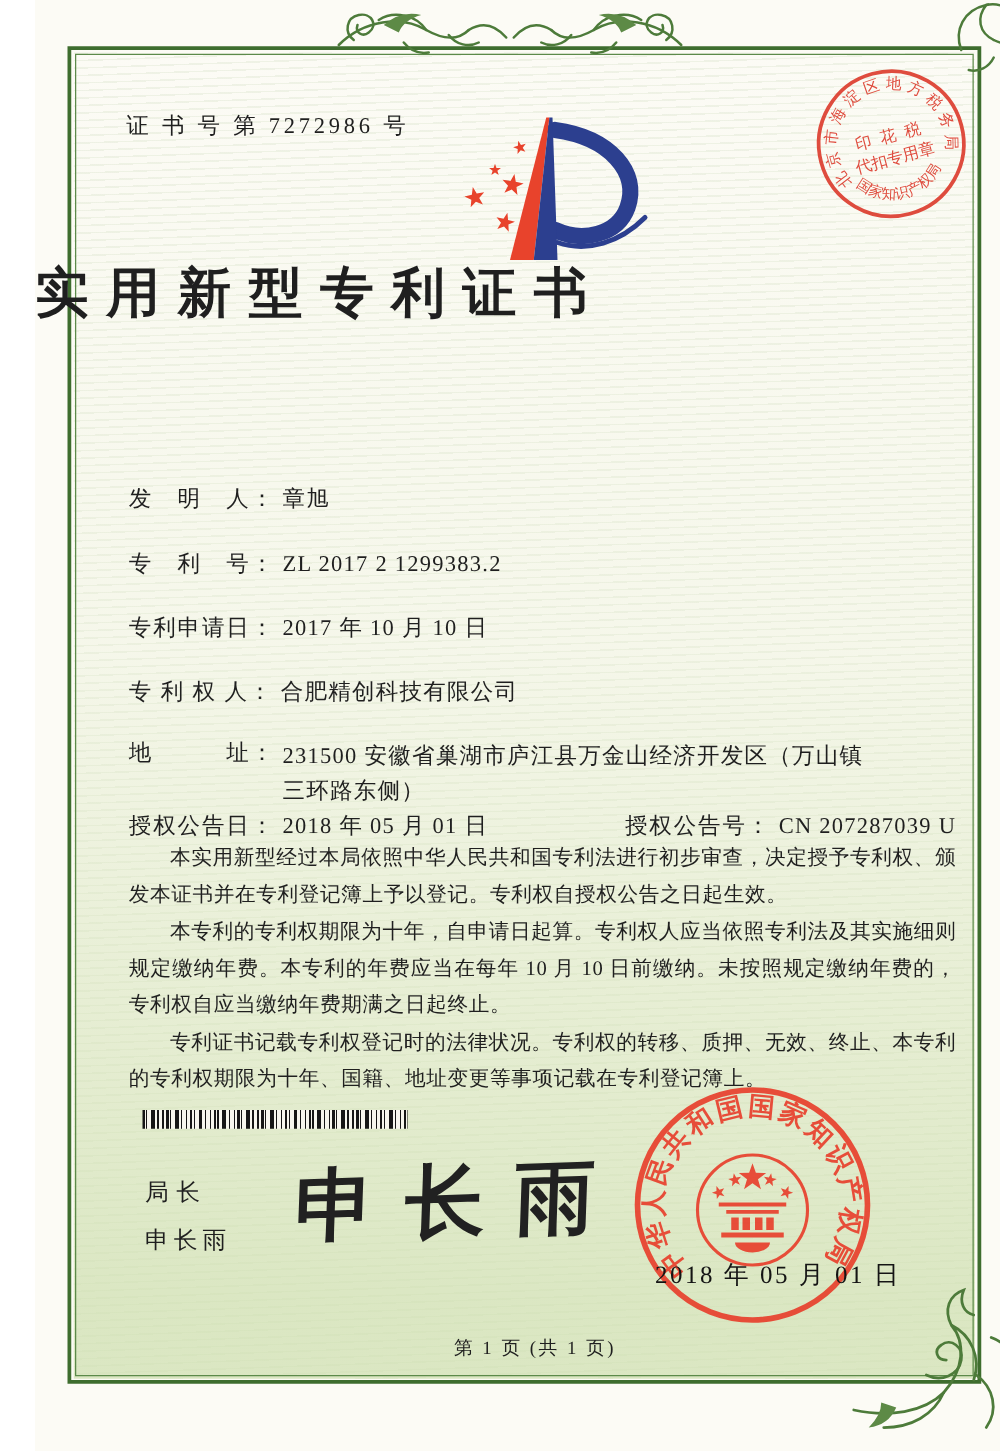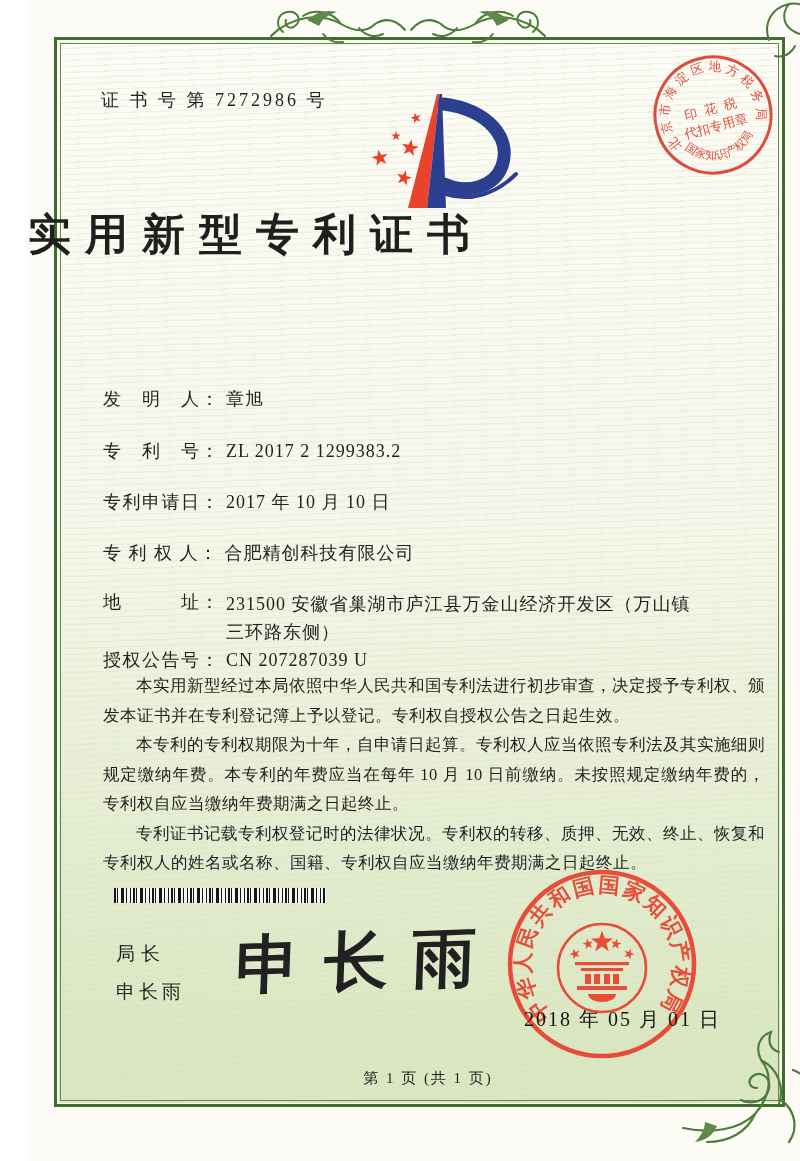--- a/index.html
+++ b/index.html
@@ -179,28 +179,31 @@
     <span class="lbl">专利申请日：</span><span class="val">2017 年 10 月 10 日</span>
   </div>
   <div class="row" id="row-patentee">
     <span class="lbl">专 利 权 人：</span><span class="val">合肥精创科技有限公司</span>
   </div>
   <div class="row" id="row-address">
     <span class="lbl">地　　　址：</span><span class="val addr-val"><span>231500 安徽省巢湖市庐江县万金山经济开发区（万山镇</span><br><span>三环路东侧）</span></span>
   </div>
   <div class="row" id="row-grant">
     <span>
+      <span class="lbl">授权公告日：</span><span class="val">2018 年 05 月 01 日</span>
+    </span>
+    <span>
       <span class="lbl">授权公告号：</span><span class="val">CN 207287039 U</span>
     </span>
   </div>
 
   <div class="paragraphs">
     <p>本实用新型经过本局依照中华人民共和国专利法进行初步审查，决定授予专利权、颁发本证书并在专利登记簿上予以登记。专利权自授权公告之日起生效。</p>
     <p>本专利的专利权期限为十年，自申请日起算。专利权人应当依照专利法及其实施细则规定缴纳年费。本专利的年费应当在每年 10 月 10 日前缴纳。未按照规定缴纳年费的，专利权自应当缴纳年费期满之日起终止。</p>
-    <p>专利证书记载专利权登记时的法律状况。专利权的转移、质押、无效、终止、恢复和专利权人的姓名或名称、国籍、专利权自应当缴纳年费期满之日起终止。</p>
+    <p>专利证书记载专利权登记时的法律状况。专利权的转移、质押、无效、终止、本专利的专利权期限为十年、国籍、地址变更等事项记载在专利登记簿上。</p>
   </div>
 
   <div class="barcode"></div>
 
   <div class="official-title">局长</div>
   <div class="official-name">申长雨</div>
   <div class="autograph">申长雨</div>
 
   <svg class="seal-svg" viewBox="-106 -106 212 212">
     <circle cx="0" cy="0" r="92" fill="none" stroke="#e8402d" stroke-width="4.5"></circle>

